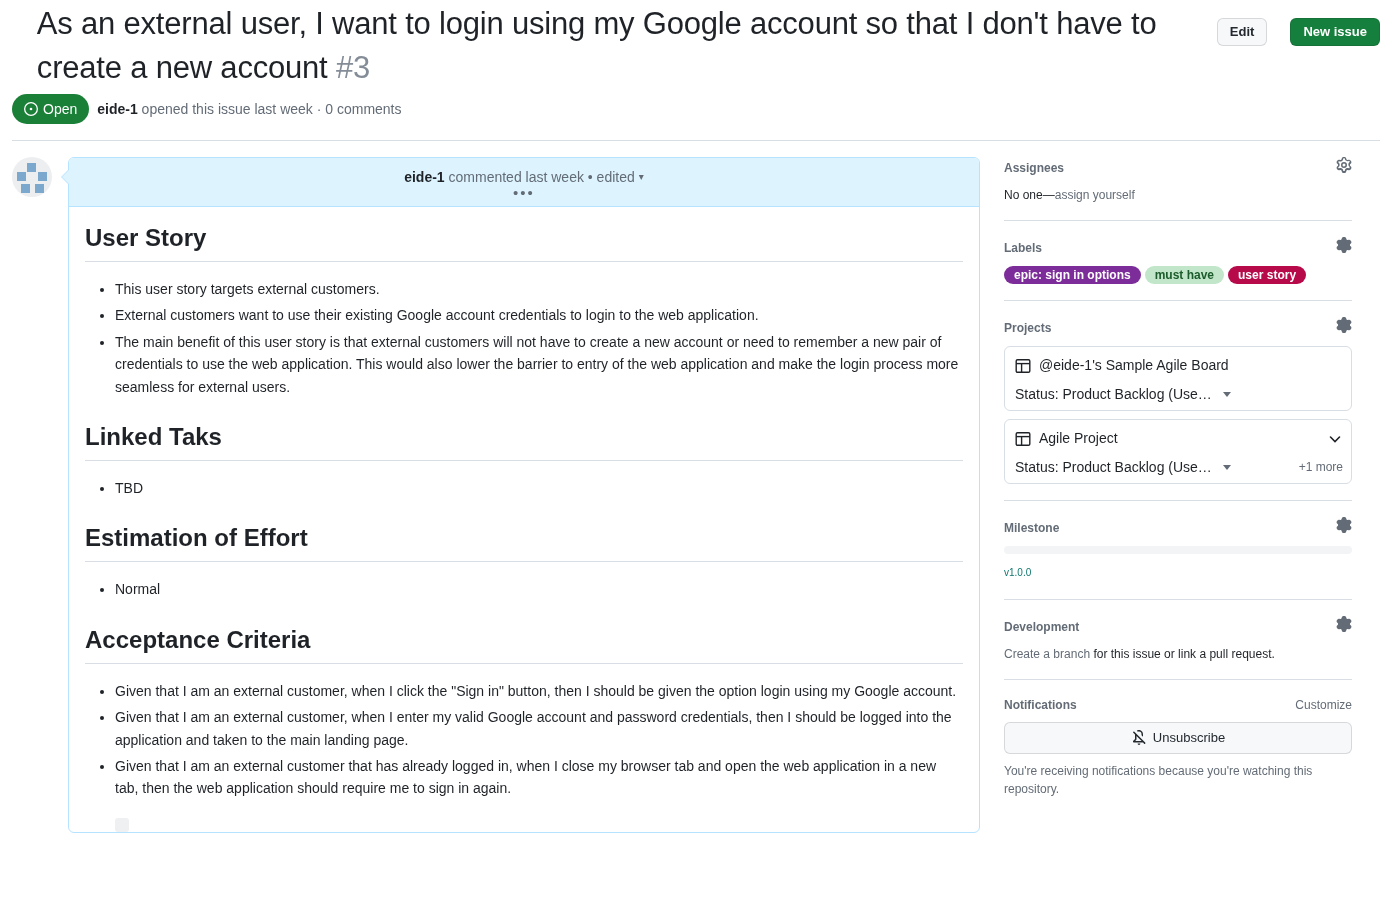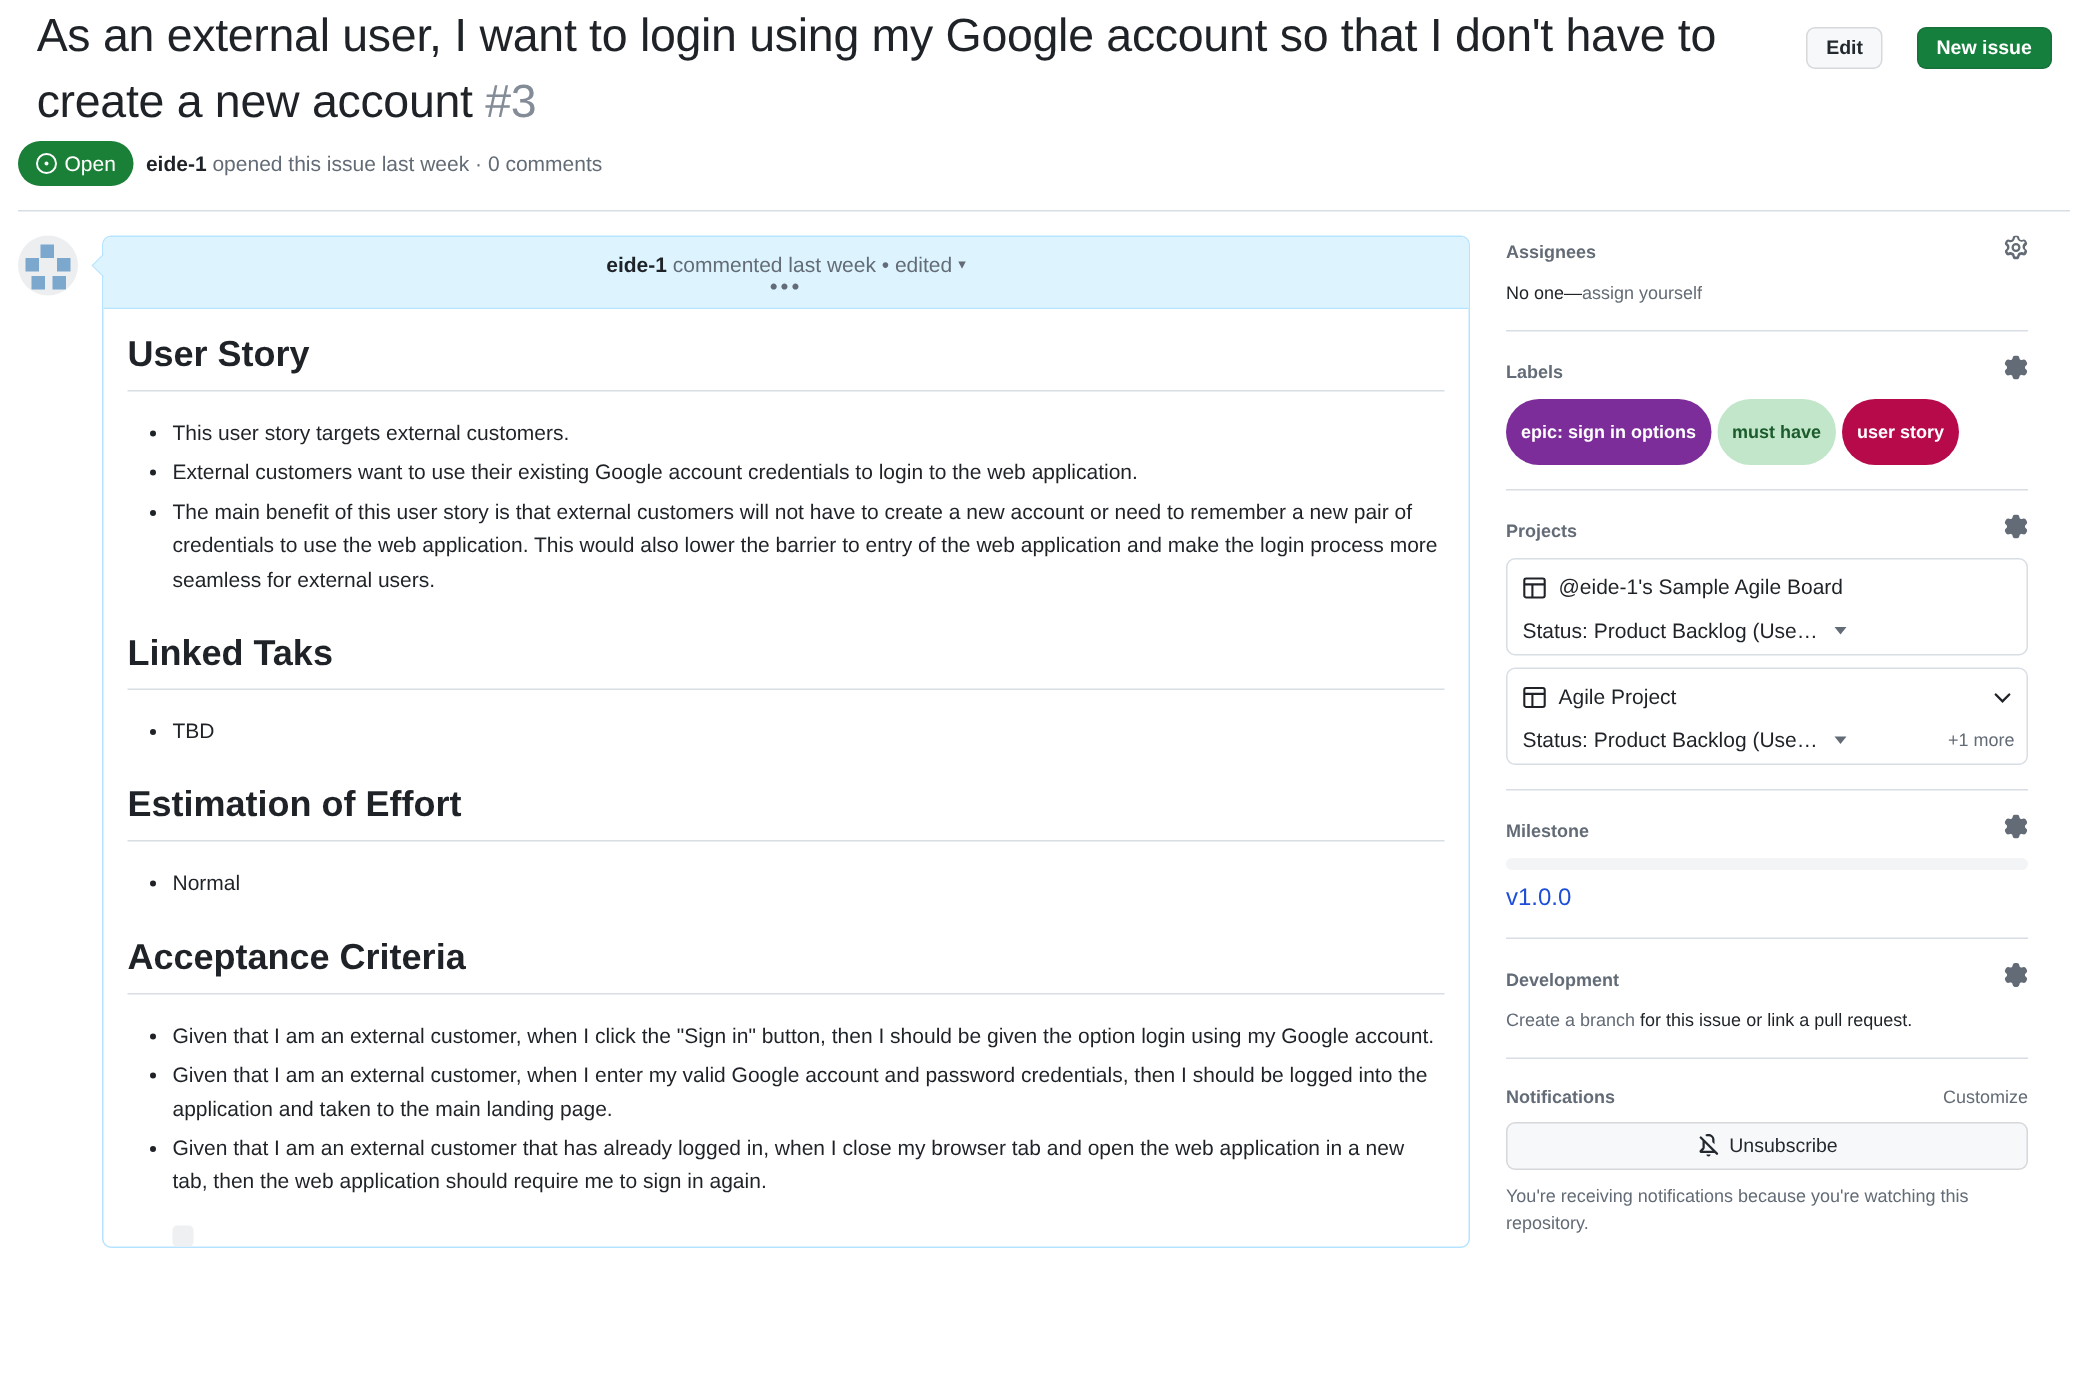--- a/index.html
+++ b/index.html
@@ -8,21 +8,21 @@
     width: 1392px; height: 919px;
     background: #ffffff;
     font-family: "Liberation Sans", sans-serif;
     color: #1f2328;
     overflow: hidden;
   }
   .page { position: relative; width: 1392px; height: 919px; }
 
   
   .issue-header { padding: 0 12px; position: relative; }
-  .title-row { display: flex; align-items: flex-start; justify-content: center; }
+  .title-row { display: flex; align-items: flex-start; justify-content: flex-end; }
   .issue-title {
     font-size: 31px; line-height: 44px; font-weight: 400;
     margin: 0; padding-top: 2px; max-width: 1180px; color: #1f2328;
     letter-spacing: -0.2px;
   }
   .issue-number { color: #848d97; font-weight: 400; }
   .header-actions { display: flex; gap: 23px; padding-top: 18px; flex-shrink: 0; }
   .btn {
     font-family: "Liberation Sans", sans-serif;
     font-size: 13px; font-weight: 600; line-height: 18px;
@@ -103,39 +103,39 @@
   }
   .side-head .link-muted { font-size: 12px; font-weight: 400; color: #636c76; cursor: pointer; }
   .gear { cursor: pointer; color: #636c76; display: block; }
   .side-text { font-size: 12px; line-height: 18px; color: #1f2328; }
   .side-text a { color: #636c76; text-decoration: none; }
   .link-blue { color: #0969da; text-decoration: none; cursor: pointer; }
 
   .labels { display: flex; flex-wrap: wrap; gap: 4px; }
   .label {
     font-size: 12px; font-weight: 600; line-height: 18px;
-    padding: 13px 10px; border-radius: 2em; cursor: pointer; white-space: nowrap;
+    padding: 0 10px; border-radius: 2em; cursor: pointer; white-space: nowrap;
   }
 
   .proj-card {
     border: 1px solid #d8dee4; border-radius: 6px; padding: 8px 8px 8px 10px; margin-bottom: 8px;
   }
   .proj-card:last-child { margin-bottom: 0; }
   .proj-title-row { display: flex; align-items: center; justify-content: space-between; gap: 8px; }
   .proj-title { display: flex; align-items: center; gap: 8px; font-size: 14px; color: #1f2328; line-height: 21px; }
   .proj-status-row {
     display: flex; align-items: center; justify-content: space-between;
     margin-top: 10px; font-size: 14px; color: #1f2328;
   }
   .proj-status { display: flex; align-items: center; gap: 11px; }
   .caret { width: 0; height: 0; border-left: 4px solid transparent; border-right: 4px solid transparent; border-top: 5px solid #636c76; }
   .more-txt { font-size: 12px; color: #636c76; }
 
   .progress { height: 8px; background: #f3f4f6; border-radius: 6px; margin-bottom: 8px; }
-  .ms-name { font-size: 16px; color: #1d4ed8; line-height: 21px; }
+  .ms-name { font-size: 10px; color: #0f766e; line-height: 21px; }
 
   .btn-wide {
     display: flex; align-items: center; justify-content: center; gap: 6px;
     width: 100%; background: #f6f8fa; border: 1px solid rgba(31,35,40,0.15);
     border-radius: 6px; font-size: 13px; font-weight: 500; color: #24292f;
     padding: 5px 12px; cursor: pointer; line-height: 20px;
   }
   .notif-note { font-size: 12px; line-height: 18px; color: #636c76; margin-top: 8px; }
 </style>
 </head>

